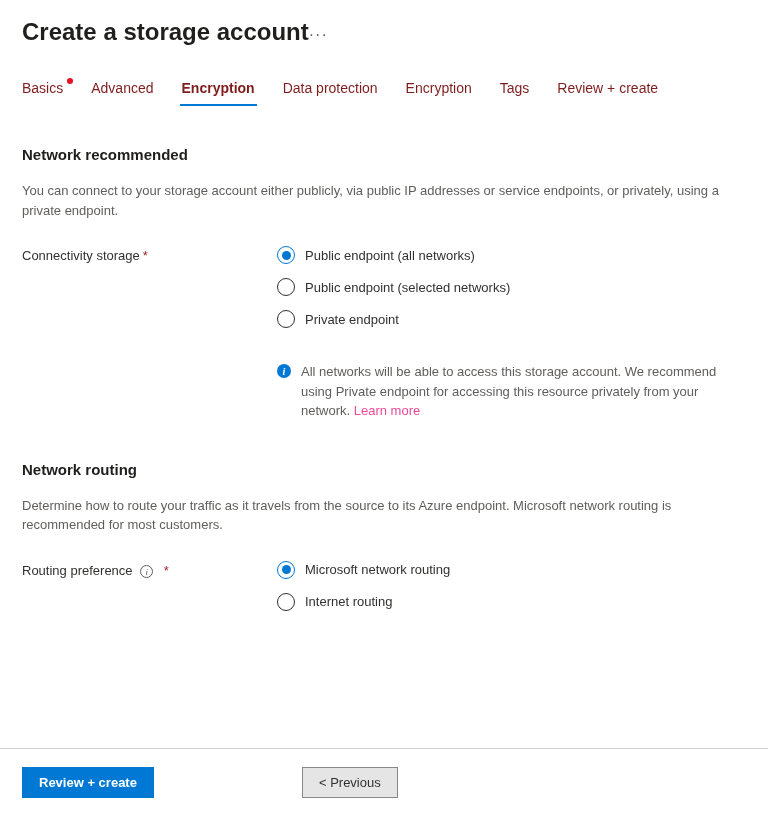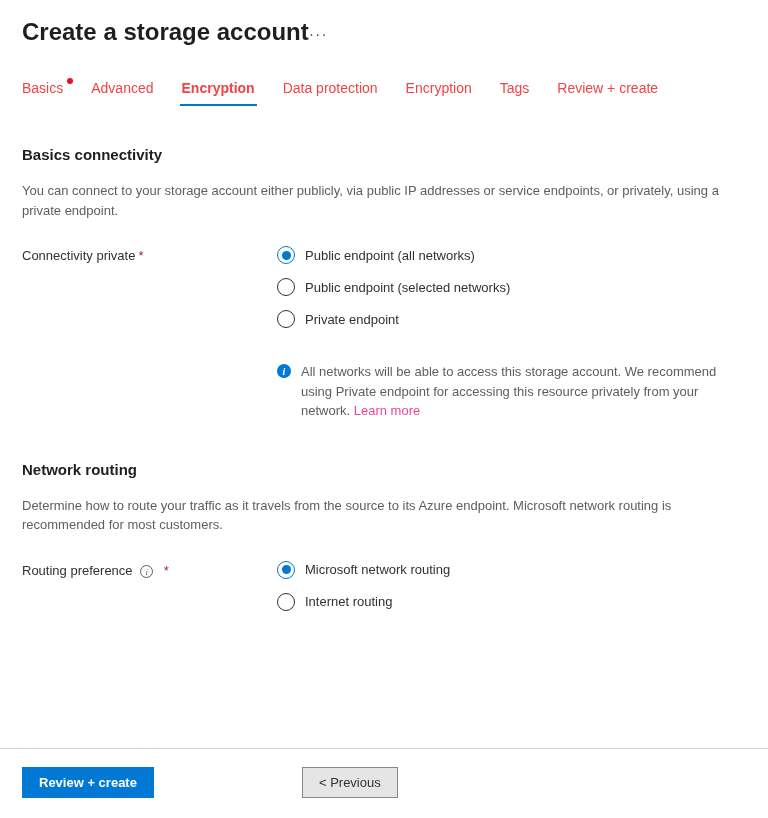--- a/index.html
+++ b/index.html
@@ -35,21 +35,21 @@
     padding-bottom: 24px;
     letter-spacing: 1px;
   }
   .tabs {
     display: flex;
     gap: 28px;
     margin-bottom: 40px;
   }
   .tab {
     font-size: 14px;
-    color: #ef4444;
+    color: #7f1d1d;
     padding: 4px 0 10px 0;
     cursor: pointer;
     position: relative;
   }
   .tab.active {
     font-weight: 600;
   }
   .tab.active::after {
     content: "";
     position: absolute;
@@ -211,26 +211,26 @@
       <span>Encryption</span>
     </div>
     <div class="tab">
       <span>Tags</span>
     </div>
     <div class="tab">
       <span>Review + create</span>
     </div>
   </div>
 
-  <h2 class="section">Basics connectivity</h2>
+  <h2 class="section">Network recommended</h2>
   <div class="desc">You can connect to your storage account either publicly, via public IP addresses or service endpoints, or privately, using a private endpoint.</div>
 
   <div class="field-row">
     <div class="field-label">
-      <span>Connectivity private</span><span class="req">*</span>
+      <span>Connectivity storage</span><span class="req">*</span>
     </div>
     <div class="field-controls">
       <div class="radio-opt">
         <span class="radio checked"></span>
         <span class="radio-label">Public endpoint (all networks)</span>
       </div>
       <div class="radio-opt">
         <span class="radio"></span>
         <span class="radio-label">Public endpoint (selected networks)</span>
       </div>

